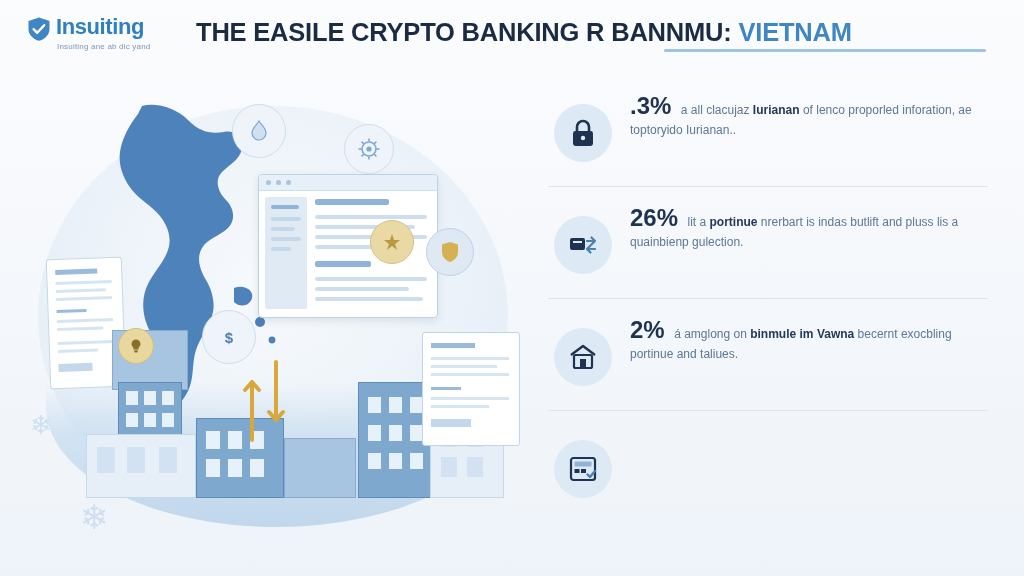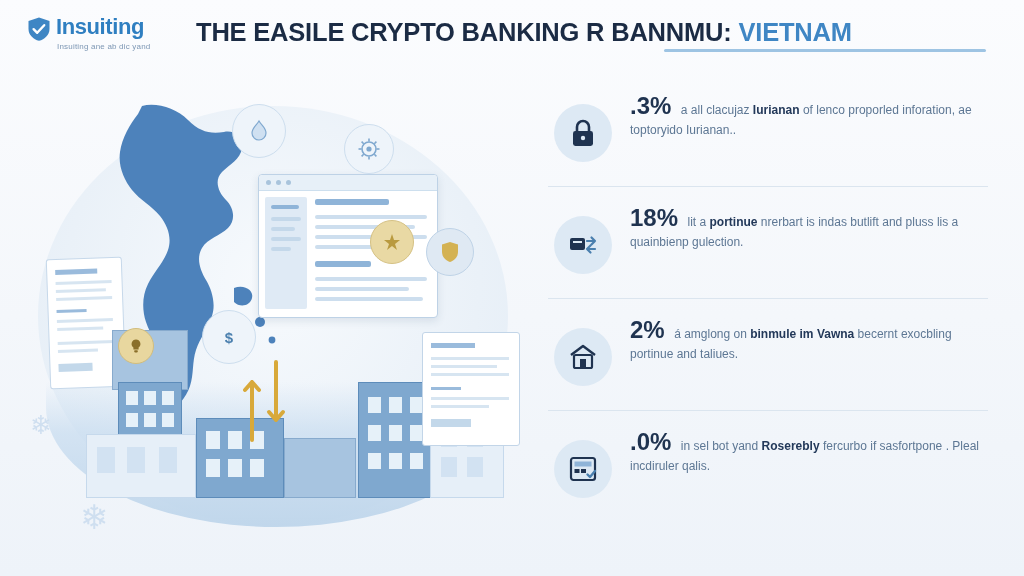--- a/index.html
+++ b/index.html
@@ -452,21 +452,21 @@
     <div class="row" style="top:112px;">
       <div class="icon-circle">
         <svg width="30" height="26" viewBox="0 0 30 26">
           <rect x="2" y="6" width="15" height="12" rx="2" fill="#1f3350"></rect>
           <rect x="5" y="9" width="9" height="2" fill="#dde9f4"></rect>
           <path d="M19 9 H27 M27 9 L23.5 5.5 M27 9 L23.5 12.5" stroke="#4a7fae" stroke-width="2.2" fill="none" stroke-linecap="round"></path>
           <path d="M27 17 H19 M19 17 L22.5 13.5 M19 17 L22.5 20.5" stroke="#4a7fae" stroke-width="2.2" fill="none" stroke-linecap="round"></path>
         </svg>
       </div>
       <div class="body">
-        <span class="pct">18%</span>
+        <span class="pct">26%</span>
         <span class="txt">lit a </span><span class="txt"><b>portinue</b></span><span class="txt"> nrerbart is indas butlift and pluss lis a quainbienp gulection.</span>
       </div>
       <div class="sep" style="top:100px;"></div>
     </div>
 
     <div class="row" style="top:224px;">
       <div class="icon-circle">
         <svg width="30" height="28" viewBox="0 0 30 28">
           <path d="M3 12 L15 3 L27 12" fill="none" stroke="#1f3350" stroke-width="2.4" stroke-linejoin="round"></path>
           <rect x="6" y="12" width="18" height="13" rx="1.6" fill="none" stroke="#1f3350" stroke-width="2.2"></rect>
@@ -483,20 +483,16 @@
     <div class="row" style="top:336px;">
       <div class="icon-circle">
         <svg width="30" height="28" viewBox="0 0 30 28">
           <rect x="3" y="3" width="24" height="22" rx="2.4" fill="none" stroke="#1f3350" stroke-width="2.2"></rect>
           <rect x="6.5" y="6.5" width="17" height="5" fill="#8fb4d8"></rect>
           <rect x="6.5" y="14" width="5" height="4" fill="#1f3350"></rect>
           <rect x="13" y="14" width="5" height="4" fill="#1f3350"></rect>
           <path d="M19.5 19.5 L22 22 L27 16" fill="none" stroke="#4a7fae" stroke-width="2.4" stroke-linecap="round" stroke-linejoin="round"></path>
         </svg>
       </div>
-      <div class="body">
-        <span class="pct">.0%</span>
-        <span class="txt">in sel bot yand </span><span class="txt"><b>Roserebly</b></span><span class="txt"> fercurbo if sasfortpone . Pleal incdiruler qalis.</span>
-      </div>
     </div>
 
   </div>
 </div>
 
 </body></html>

